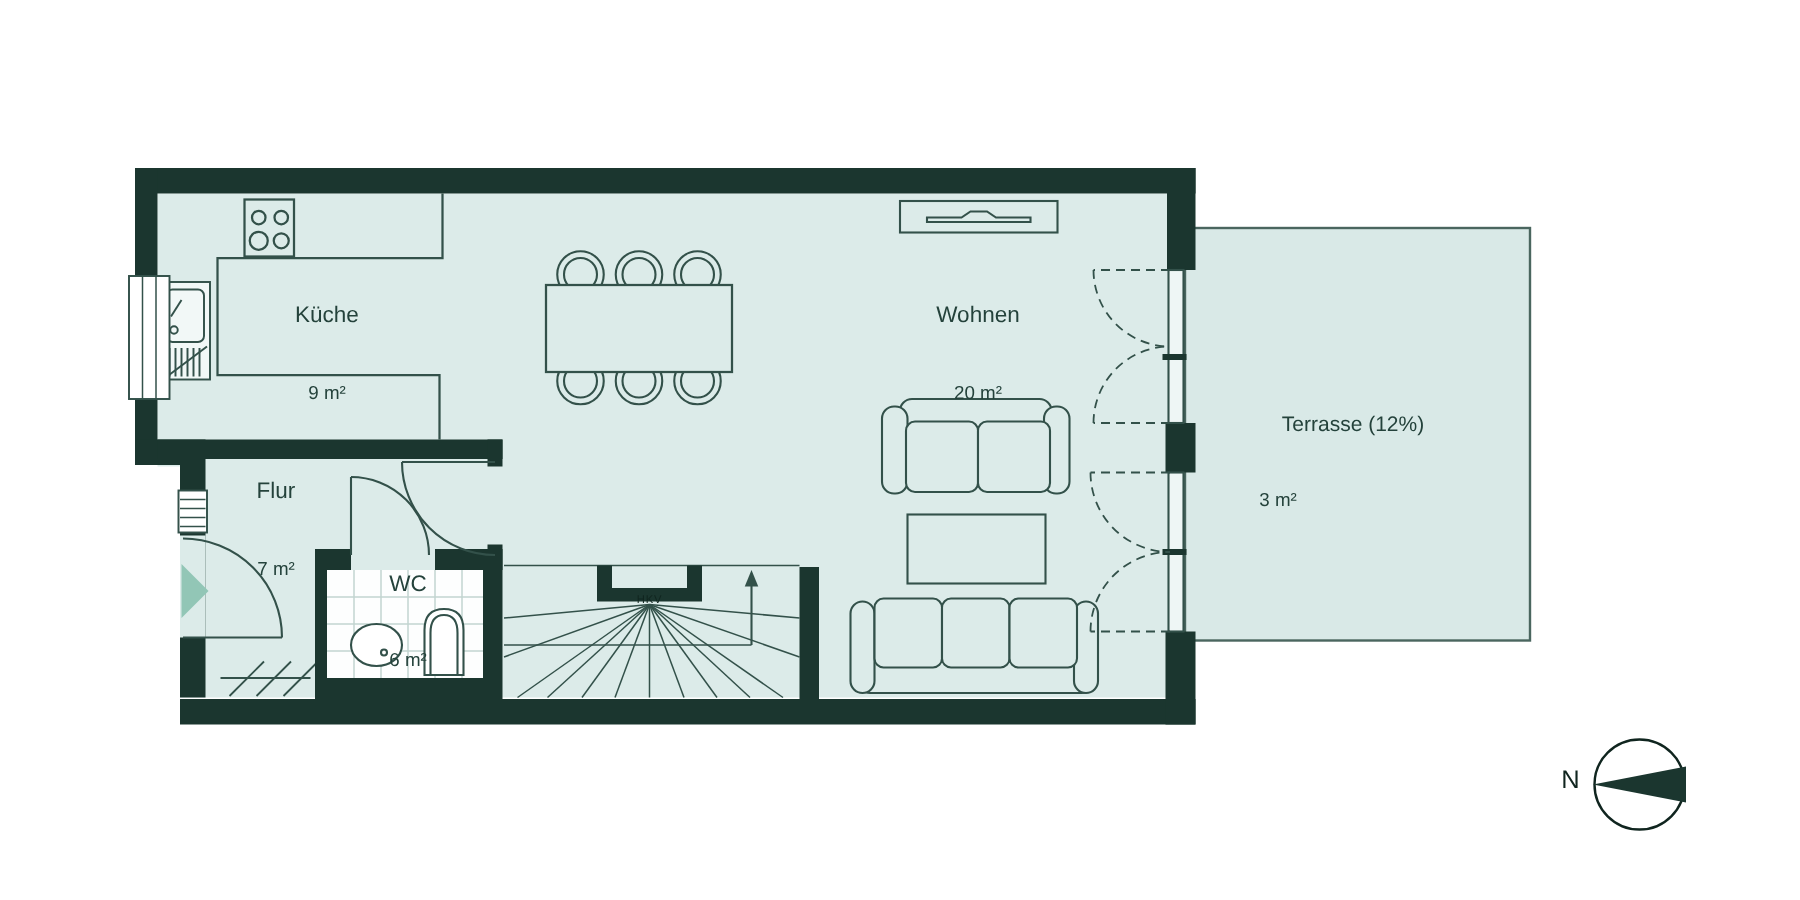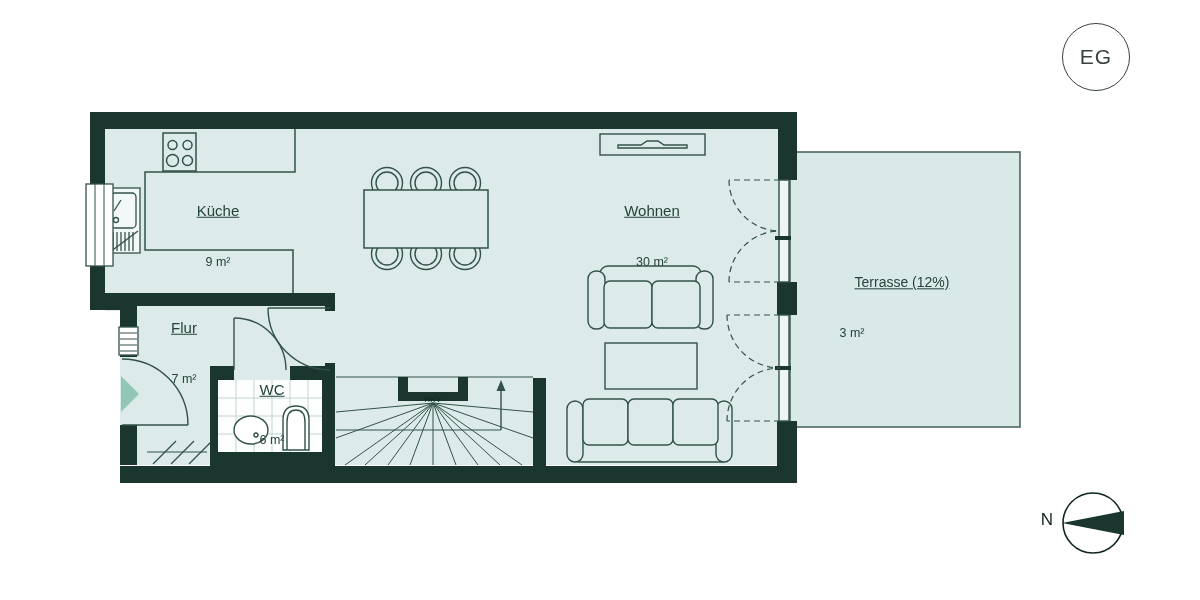--- a/index.html
+++ b/index.html
@@ -5,21 +5,21 @@
   :root{
     --wall:#1b362f; --floor:#dcebe9; --terrace:#d9e9e7; --line:#33514a;
     --entry:#92c6b6; --text:#24423b; --wcfloor:#fdfefe; --grid:#c2d5d1;
   }
   html,body{margin:0;padding:0;background:#fff;}
   #stage{position:relative;width:1200px;height:600px;background:#ffffff;overflow:hidden;
          font-family:"Liberation Sans", sans-serif;}
   #plan-svg{position:absolute;left:0;top:0;}
   .lbl{position:absolute;transform:translate(-50%,-50%);color:var(--text);
        white-space:nowrap;text-align:center;line-height:1.1;}
-  .room-name{font-size:15px;text-decoration:underline;}
+  .room-name{font-size:15px;}
   .room-area{font-size:12.5px;margin-top:35px;}
   .tiny{font-size:7.5px;font-weight:normal;color:#10251f;letter-spacing:.5px;}
   .badge{position:absolute;left:1062px;top:23px;width:66px;height:66px;border:1.7px solid #37423e;
          border-radius:50%;display:flex;align-items:center;justify-content:center;
          font-size:21px;color:#37423e;letter-spacing:1px;background:#fff;}
   .north{position:absolute;left:1032px;top:510px;width:30px;height:26px;
          font-size:17px;color:#10251f;text-align:center;}
 </style>
 </head>
 <body>
@@ -228,25 +228,24 @@
 
   <g>
     <circle cx="1093" cy="523" r="30" fill="#fff" stroke="#10251f" stroke-width="1.6"></circle>
     <path d="M1062 523 L1124 511 L1124 535 Z" fill="var(--wall)"></path>
   </g>
 </svg>
 
 <div class="lbl room-name" style="left:218px;top:211px">Küche</div>
 <div class="lbl room-area" style="left:218px;top:228px">9 m²</div>
 <div class="lbl room-name" style="left:652px;top:211px">Wohnen</div>
-<div class="lbl room-area" style="left:652px;top:228px">30 m²</div>
+<div class="lbl room-area" style="left:652px;top:228px">20 m²</div>
 <div class="lbl room-name" style="left:184px;top:328px">Flur</div>
 <div class="lbl room-area" style="left:184px;top:345px">7 m²</div>
 <div class="lbl room-name" style="left:272px;top:390px">WC</div>
 <div class="lbl room-area" style="left:272px;top:406px">6 m²</div>
 <div class="lbl room-name" style="left:902px;top:283px;font-size:14px">Terrasse (12%)</div>
 <div class="lbl room-area" style="left:852px;top:299px">3 m²</div>
 <div class="lbl tiny" style="left:433px;top:400px">HKV</div>
 
-<div class="badge">EG</div>
 <div class="north">N</div>
 
 </div>
 
 </body></html>

